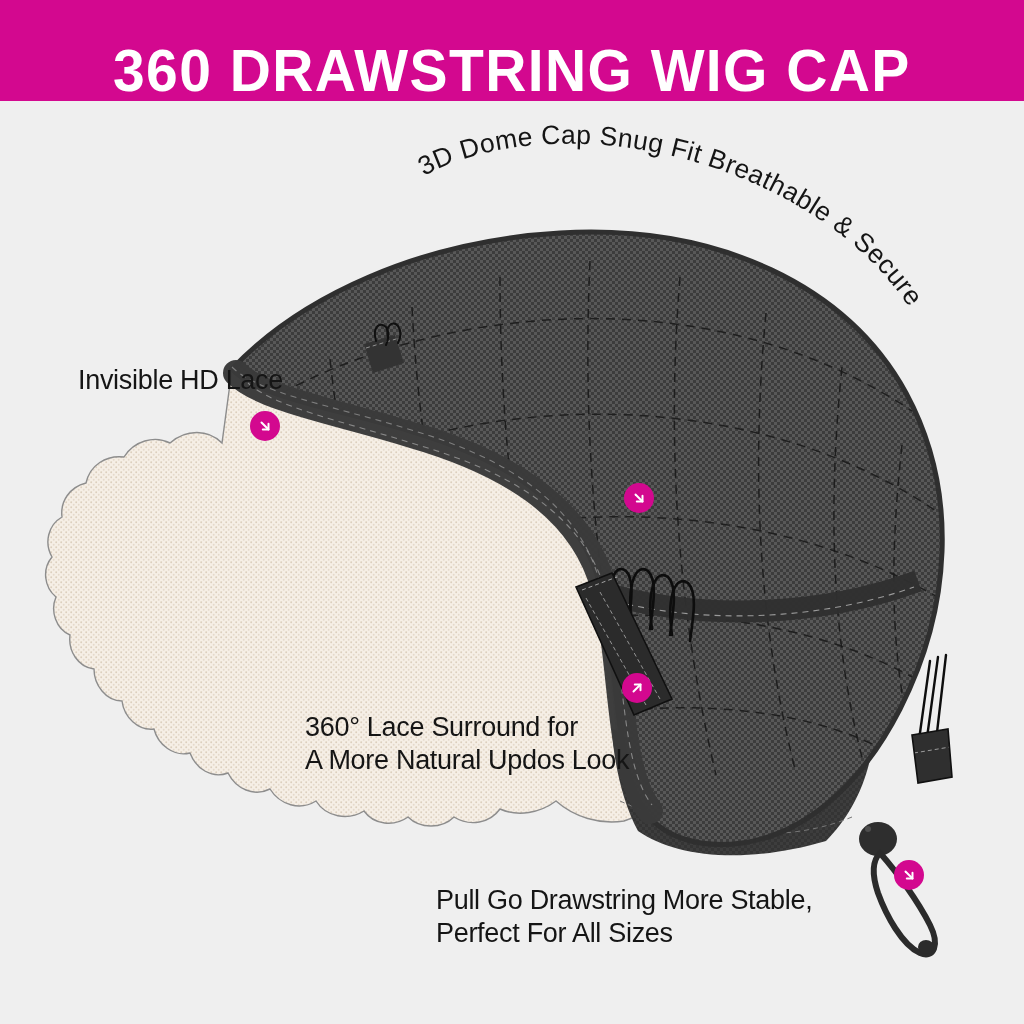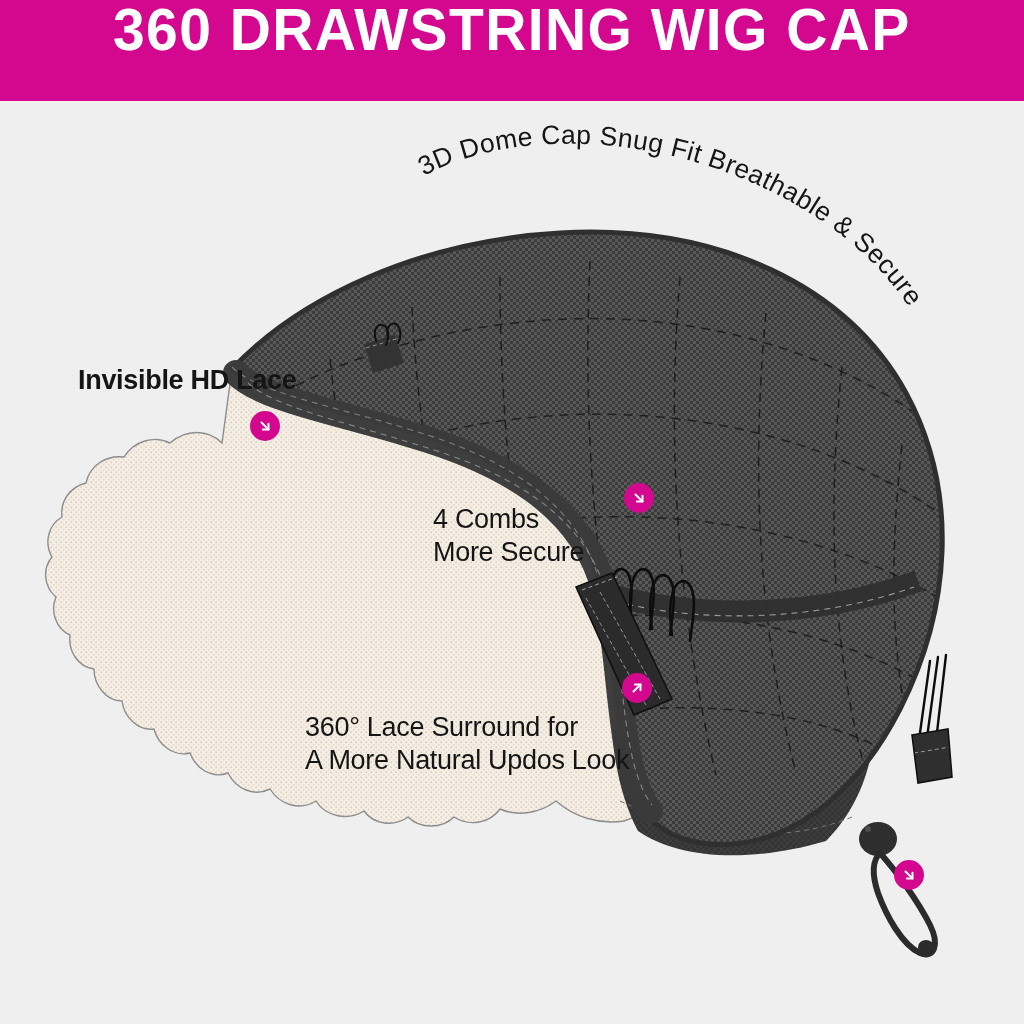--- a/index.html
+++ b/index.html
@@ -9,21 +9,21 @@
     font-family:"Liberation Sans", sans-serif;
     overflow:hidden;
     position:relative;
   }
 
   
   #header-band {
     position:absolute; left:0; top:0;
     width:1024px; height:101px;
     background:#d3088f;
-    display:flex; align-items:flex-start; justify-content:center;
+    display:flex; align-items:flex-end; justify-content:center;
   }
   #header-title {
     color:#ffffff;
     font-size:60px;
     font-weight:bold;
     letter-spacing:1.5px;
     line-height:1;
     white-space:nowrap;
     transform:scaleX(0.95);
     font-family:"Liberation Sans", sans-serif;
@@ -40,21 +40,21 @@
   .label {
     position:absolute;
     color:#151515;
     font-size:27px;
     line-height:1.22;
     font-family:"Liberation Sans", sans-serif;
     letter-spacing:-0.3px;
     white-space:pre-line;
     font-weight:400;
   }
-  #label-hd-lace   { left:78px;  top:263px;font-weight:bold; }
+  #label-hd-lace   { left:78px;  top:263px; }
   #label-combs     { left:433px; top:402px; }
   #label-surround  { left:305px; top:570px;margin-top:40px; }
   #label-drawstring{ left:436px; top:783px; }
 
   
   #label-dome-wrap { position:absolute; left:0; top:0; width:1024px; height:923px; pointer-events:none; }
   #label-dome-wrap text {
     font-family:"Liberation Sans", sans-serif;
     font-size:26.5px;
     fill:#151515;
@@ -314,24 +314,24 @@
       <path id="domeArc" d="M424,75 C520,22 700,30 836,130 C905,182 935,242 944,290" fill="none"></path>
     </defs>
     <text>
       <textPath href="#domeArc" startOffset="0">
         <tspan>3D Dome Cap Snug Fit Breathable &amp; Secure</tspan>
       </textPath>
     </text>
   </svg>
 
   <div class="label" id="label-hd-lace">Invisible HD Lace</div>
-  <div class="label" id="label-combs">4 Combs
-More Secure</div>
   <div class="label" id="label-surround">360° Lace Surround for
 A More Natural Updos Look</div>
+  <div class="label" id="label-drawstring">Pull Go Drawstring More Stable,
+Perfect For All Sizes</div>
 
   <div class="badge" id="badge-hd-lace">
     <svg width="18" height="18" viewBox="0 0 18 18">
       <g stroke="#ffffff" stroke-width="2" stroke-linecap="round" stroke-linejoin="round" fill="none">
         <path d="M5.5,5.5 L12.5,12.5"></path>
         <path d="M12.5,6.8 L12.5,12.5 L6.8,12.5"></path>
       </g>
     </svg>
   </div>
 

